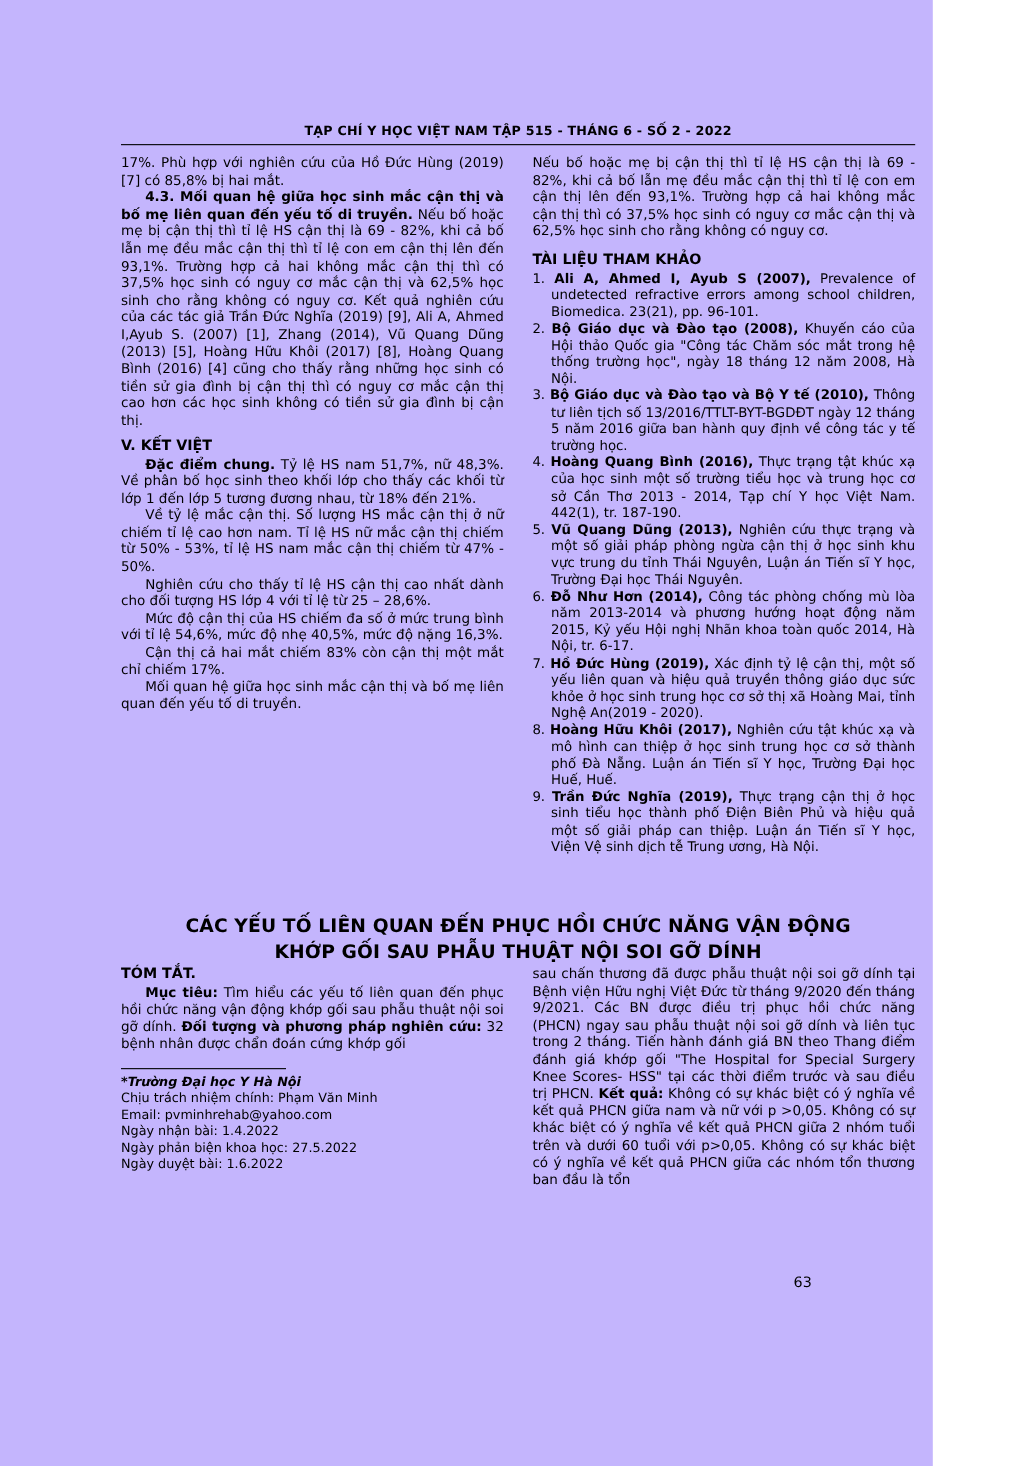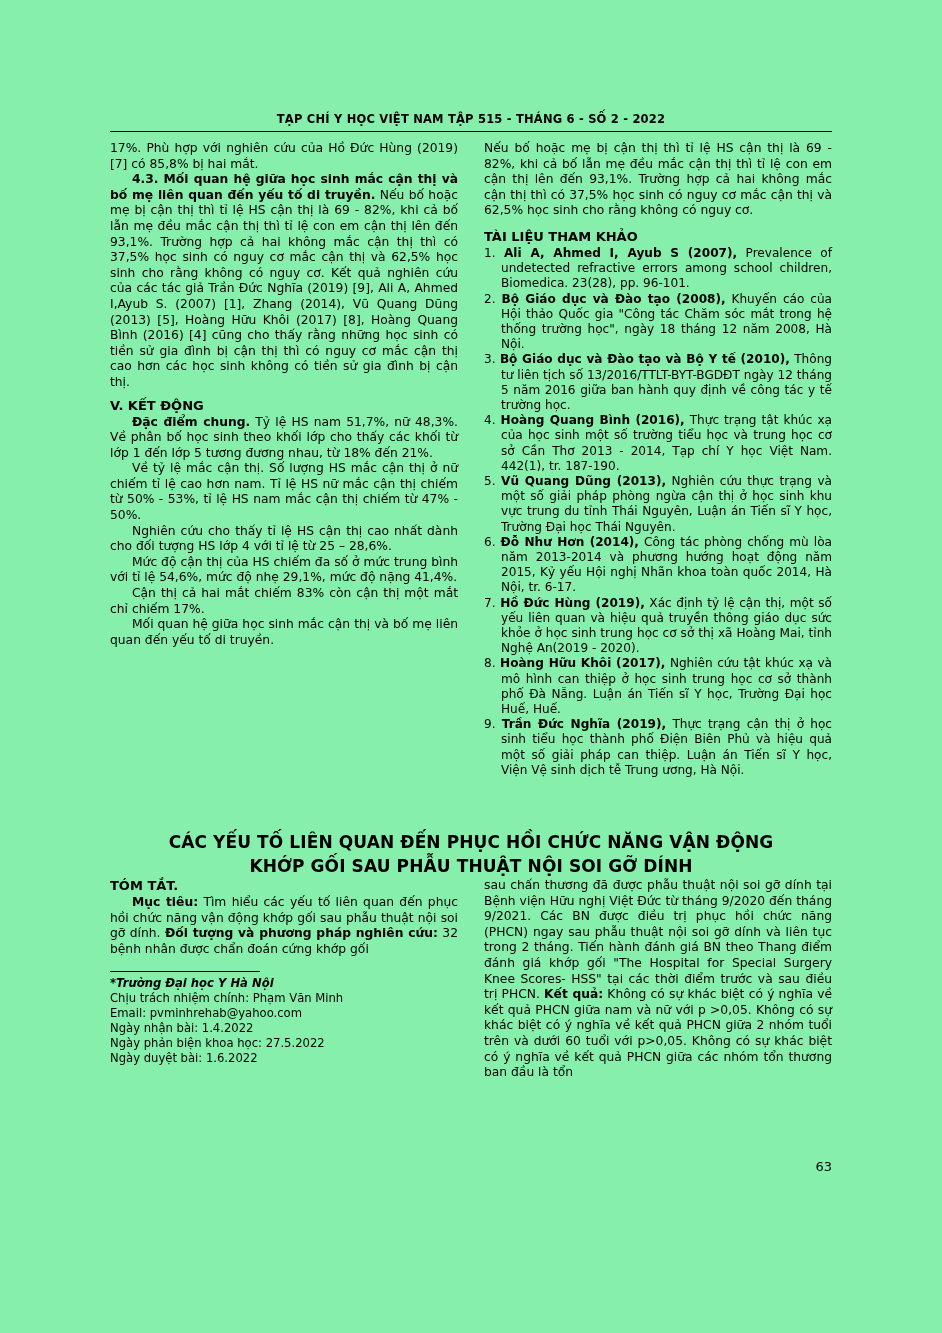--- a/index.html
+++ b/index.html
@@ -11,23 +11,23 @@
     width: 942px;
     height: 1333px;
     font-family: "DejaVu Sans", sans-serif;
     color: #000000;
     position: relative;
     overflow: hidden;
   }
   .page {
     position: absolute;
     left: 0; top: 0;
-    width: 942px;
+    width: 848px;
     height: 1333px;
-    background: #86efac;
+    background: #c4b5fd;
   }
   .content {
     position: absolute;
     left: 110px;
     top: 112px;
     width: 722px;
   }
   .header-title {
     text-align: center;
     font-size: 11.5px;
@@ -132,34 +132,34 @@
   <div class="content">
 
     <div class="header-title">TẠP CHÍ Y HỌC VIỆT NAM TẬP 515 - THÁNG 6 - SỐ 2 - 2022</div>
     <div class="header-rule"></div>
 
     <div class="cols">
 
       <div class="col">
         <p>17%. Phù hợp với nghiên cứu của Hồ Đức Hùng (2019) [7] có 85,8% bị hai mắt.</p>
         <p class="ind"><b class="bold">4.3. Mối quan hệ giữa học sinh mắc cận thị và bố mẹ liên quan đến yếu tố di truyền.</b><span> Nếu bố hoặc mẹ bị cận thị thì tỉ lệ HS cận thị là 69 - 82%, khi cả bố lẫn mẹ đều mắc cận thị thì tỉ lệ con em cận thị lên đến 93,1%. Trường hợp cả hai không mắc cận thị thì có 37,5% học sinh có nguy cơ mắc cận thị và 62,5% học sinh cho rằng không có nguy cơ. Kết quả nghiên cứu của các tác giả Trần Đức Nghĩa (2019) [9], Ali A, Ahmed I,Ayub S. (2007) [1], Zhang (2014), Vũ Quang Dũng (2013) [5], Hoàng Hữu Khôi (2017) [8], Hoàng Quang Bình (2016) [4] cũng cho thấy rằng những học sinh có tiền sử gia đình bị cận thị thì có nguy cơ mắc cận thị cao hơn các học sinh không có tiền sử gia đình bị cận thị.</span></p>
-        <div class="sec-head">V. KẾT ĐỘNG</div>
+        <div class="sec-head">V. KẾT VIỆT</div>
         <p class="ind"><b class="bold">Đặc điểm chung.</b><span> Tỷ lệ HS nam 51,7%, nữ 48,3%. Về phân bố học sinh theo khối lớp cho thấy các khối từ lớp 1 đến lớp 5 tương đương nhau, từ 18% đến 21%.</span></p>
         <p class="ind">Về tỷ lệ mắc cận thị. Số lượng HS mắc cận thị ở nữ chiếm tỉ lệ cao hơn nam. Tỉ lệ HS nữ mắc cận thị chiếm từ 50% - 53%, tỉ lệ HS nam mắc cận thị chiếm từ 47% - 50%.</p>
         <p class="ind">Nghiên cứu cho thấy tỉ lệ HS cận thị cao nhất dành cho đối tượng HS lớp 4 với tỉ lệ từ 25 – 28,6%.</p>
-        <p class="ind">Mức độ cận thị của HS chiếm đa số ở mức trung bình với tỉ lệ 54,6%, mức độ nhẹ 29,1%, mức độ nặng 41,4%.</p>
+        <p class="ind">Mức độ cận thị của HS chiếm đa số ở mức trung bình với tỉ lệ 54,6%, mức độ nhẹ 40,5%, mức độ nặng 16,3%.</p>
         <p class="ind">Cận thị cả hai mắt chiếm 83% còn cận thị một mắt chỉ chiếm 17%.</p>
         <p class="ind">Mối quan hệ giữa học sinh mắc cận thị và bố mẹ liên quan đến yếu tố di truyền.</p>
       </div>
 
       <div class="col">
         <p>Nếu bố hoặc mẹ bị cận thị thì tỉ lệ HS cận thị là 69 - 82%, khi cả bố lẫn mẹ đều mắc cận thị thì tỉ lệ con em cận thị lên đến 93,1%. Trường hợp cả hai không mắc cận thị thì có 37,5% học sinh có nguy cơ mắc cận thị và 62,5% học sinh cho rằng không có nguy cơ.</p>
         <div class="sec-head" style="margin-top:10px;">TÀI LIỆU THAM KHẢO</div>
         <ul class="refs">
-          <li><span>1.</span> <b>Ali A, Ahmed I, Ayub S (2007),</b><span> Prevalence of undetected refractive errors among school children, Biomedica. 23(28), pp. 96-101.</span></li>
+          <li><span>1.</span> <b>Ali A, Ahmed I, Ayub S (2007),</b><span> Prevalence of undetected refractive errors among school children, Biomedica. 23(21), pp. 96-101.</span></li>
           <li><span>2.</span> <b>Bộ Giáo dục và Đào tạo (2008),</b><span> Khuyến cáo của Hội thảo Quốc gia "Công tác Chăm sóc mắt trong hệ thống trường học", ngày 18 tháng 12 năm 2008, Hà Nội.</span></li>
           <li><span>3.</span> <b>Bộ Giáo dục và Đào tạo và Bộ Y tế (2010),</b><span> Thông tư liên tịch số 13/2016/TTLT-BYT-BGDĐT ngày 12 tháng 5 năm 2016 giữa ban hành quy định về công tác y tế trường học.</span></li>
           <li><span>4.</span> <b>Hoàng Quang Bình (2016),</b><span> Thực trạng tật khúc xạ của học sinh một số trường tiểu học và trung học cơ sở Cần Thơ 2013 - 2014, Tạp chí Y học Việt Nam. 442(1), tr. 187-190.</span></li>
           <li><span>5.</span> <b>Vũ Quang Dũng (2013),</b><span> Nghiên cứu thực trạng và một số giải pháp phòng ngừa cận thị ở học sinh khu vực trung du tỉnh Thái Nguyên, Luận án Tiến sĩ Y học, Trường Đại học Thái Nguyên.</span></li>
           <li><span>6.</span> <b>Đỗ Như Hơn (2014),</b><span> Công tác phòng chống mù lòa năm 2013-2014 và phương hướng hoạt động năm 2015, Kỷ yếu Hội nghị Nhãn khoa toàn quốc 2014, Hà Nội, tr. 6-17.</span></li>
           <li><span>7.</span> <b>Hồ Đức Hùng (2019),</b><span> Xác định tỷ lệ cận thị, một số yếu liên quan và hiệu quả truyền thông giáo dục sức khỏe ở học sinh trung học cơ sở thị xã Hoàng Mai, tỉnh Nghệ An(2019 - 2020).</span></li>
           <li><span>8.</span> <b>Hoàng Hữu Khôi (2017),</b><span> Nghiên cứu tật khúc xạ và mô hình can thiệp ở học sinh trung học cơ sở thành phố Đà Nẵng. Luận án Tiến sĩ Y học, Trường Đại học Huế, Huế.</span></li>
           <li><span>9.</span> <b>Trần Đức Nghĩa (2019),</b><span> Thực trạng cận thị ở học sinh tiểu học thành phố Điện Biên Phủ và hiệu quả một số giải pháp can thiệp. Luận án Tiến sĩ Y học, Viện Vệ sinh dịch tễ Trung ương, Hà Nội.</span></li>
         </ul>
       </div>

